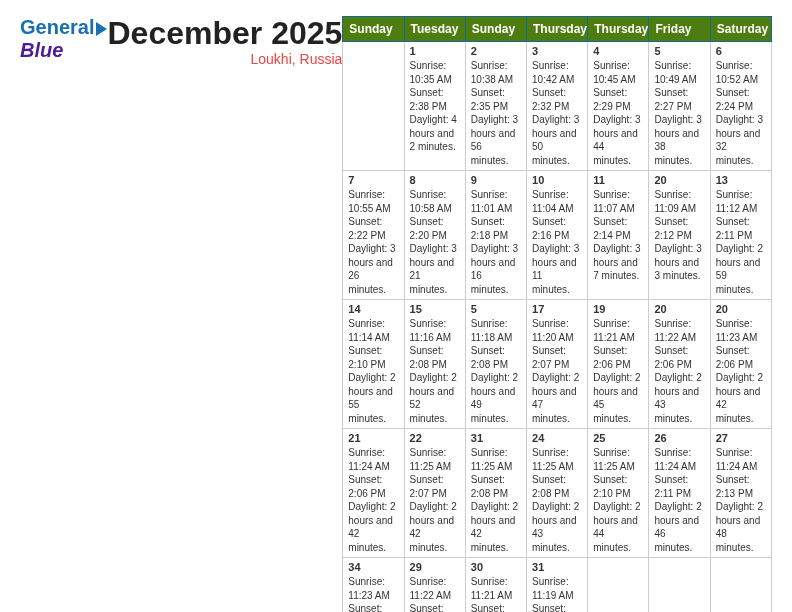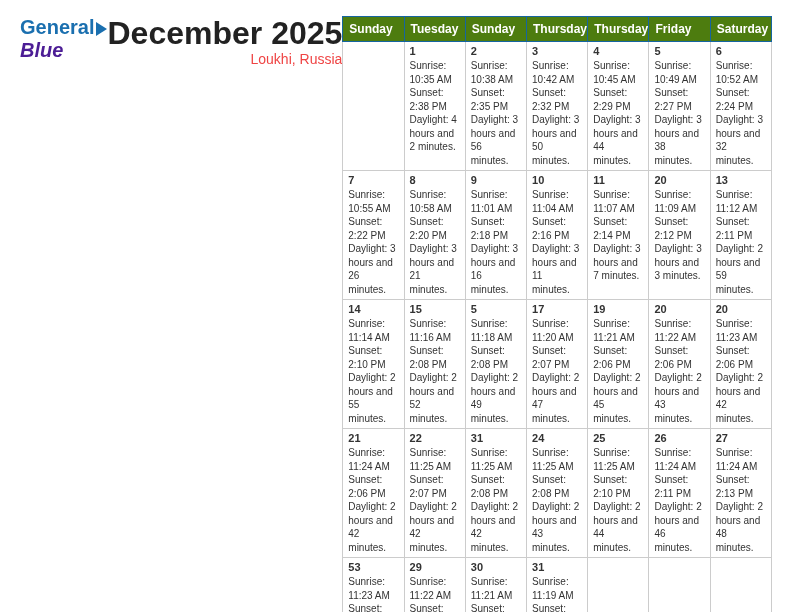--- a/index.html
+++ b/index.html
@@ -226,21 +226,21 @@
             <span class="day-num">26</span>
             <div class="day-info">Sunrise: 11:24 AM<br>Sunset: 2:11 PM<br>Daylight: 2 hours and 46 minutes.</div>
           </td>
           <td>
             <span class="day-num">27</span>
             <div class="day-info">Sunrise: 11:24 AM<br>Sunset: 2:13 PM<br>Daylight: 2 hours and 48 minutes.</div>
           </td>
         </tr>
         <tr>
           <td>
-            <span class="day-num">53</span>
+            <span class="day-num">34</span>
             <div class="day-info">Sunrise: 11:23 AM<br>Sunset: 2:15 PM<br>Daylight: 2 hours and 51 minutes.</div>
           </td>
           <td>
             <span class="day-num">29</span>
             <div class="day-info">Sunrise: 11:22 AM<br>Sunset: 2:17 PM<br>Daylight: 2 hours and 54 minutes.</div>
           </td>
           <td>
             <span class="day-num">30</span>
             <div class="day-info">Sunrise: 11:21 AM<br>Sunset: 2:19 PM<br>Daylight: 2 hours and 58 minutes.</div>
           </td>

